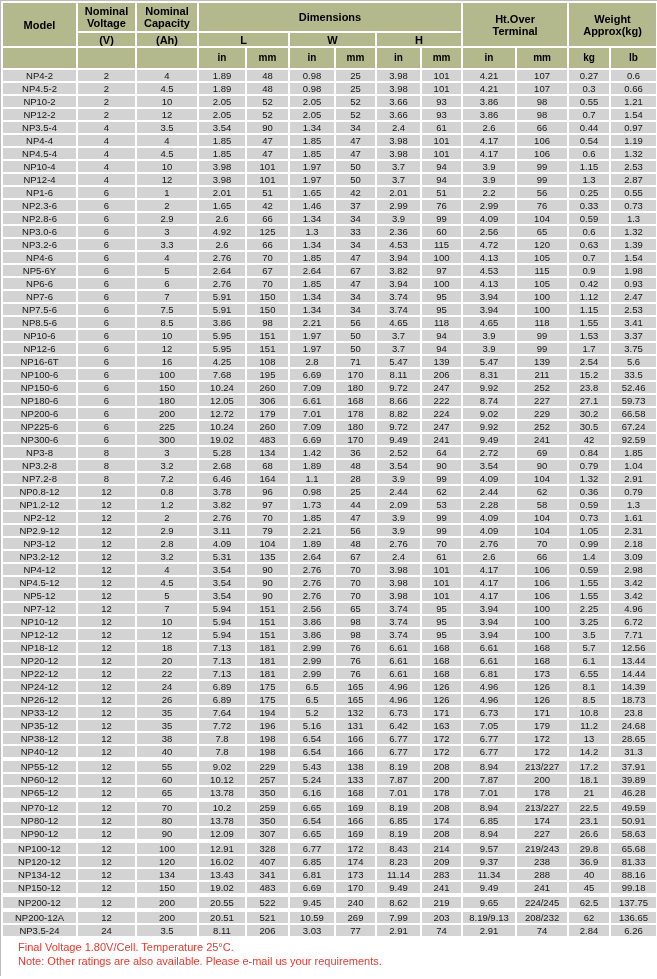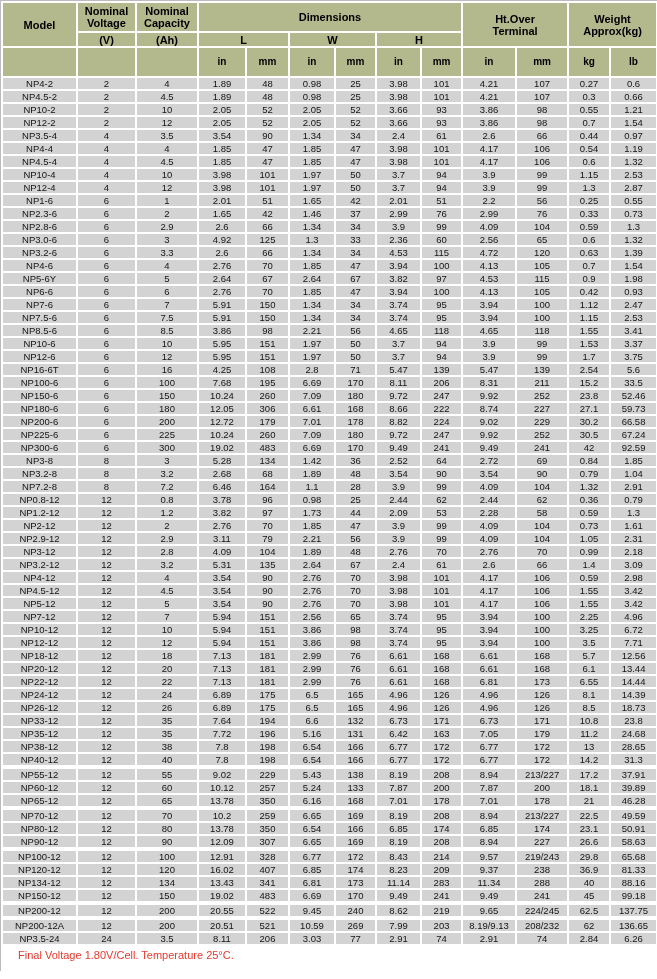--- a/index.html
+++ b/index.html
@@ -29,21 +29,21 @@
   }
   thead th {
     background:#b4b88d;
     font-weight:bold;
     color:#000;
     font-size:11px;
     line-height:12px;
   }
   thead tr.r1 th { height:28px; }
   thead tr.r2 th { height:13px; }
-  thead tr.r3 th { height:28px; font-size:10px; }
+  thead tr.r3 th { height:20px; font-size:10px; }
   th.wrap { white-space:normal; }
   th.wrap .inner { display:inline-block; max-width:66px; }
   tbody td {
     background:#d3d3d3;
     font-size:9.5px;
     line-height:11px;
     height:11px;
     color:#141414;
   }
   tbody tr.gap td { border-top:2px solid #ffffff; }
@@ -841,21 +841,21 @@
           <td>126</td>
           <td>8.5</td>
           <td>18.73</td>
         </tr>
         <tr>
           <td>NP33-12</td>
           <td>12</td>
           <td>35</td>
           <td>7.64</td>
           <td>194</td>
-          <td>6.6</td>
+          <td>5.2</td>
           <td>132</td>
           <td>6.73</td>
           <td>171</td>
           <td>6.73</td>
           <td>171</td>
           <td>10.8</td>
           <td>23.8</td>
         </tr>
         <tr>
           <td>NP35-12</td>
@@ -1095,14 +1095,15 @@
           <td>2.91</td>
           <td>74</td>
           <td>2.84</td>
           <td>6.26</td>
         </tr>
       </tbody>
   </table>
 
   <div class="notes">
     <div>Final Voltage 1.80V/Cell. Temperature 25°C.</div>
+    <div>Note: Other ratings are also available. Please e-mail us your requirements.</div>
   </div>
 </div>
 
 </body></html>

